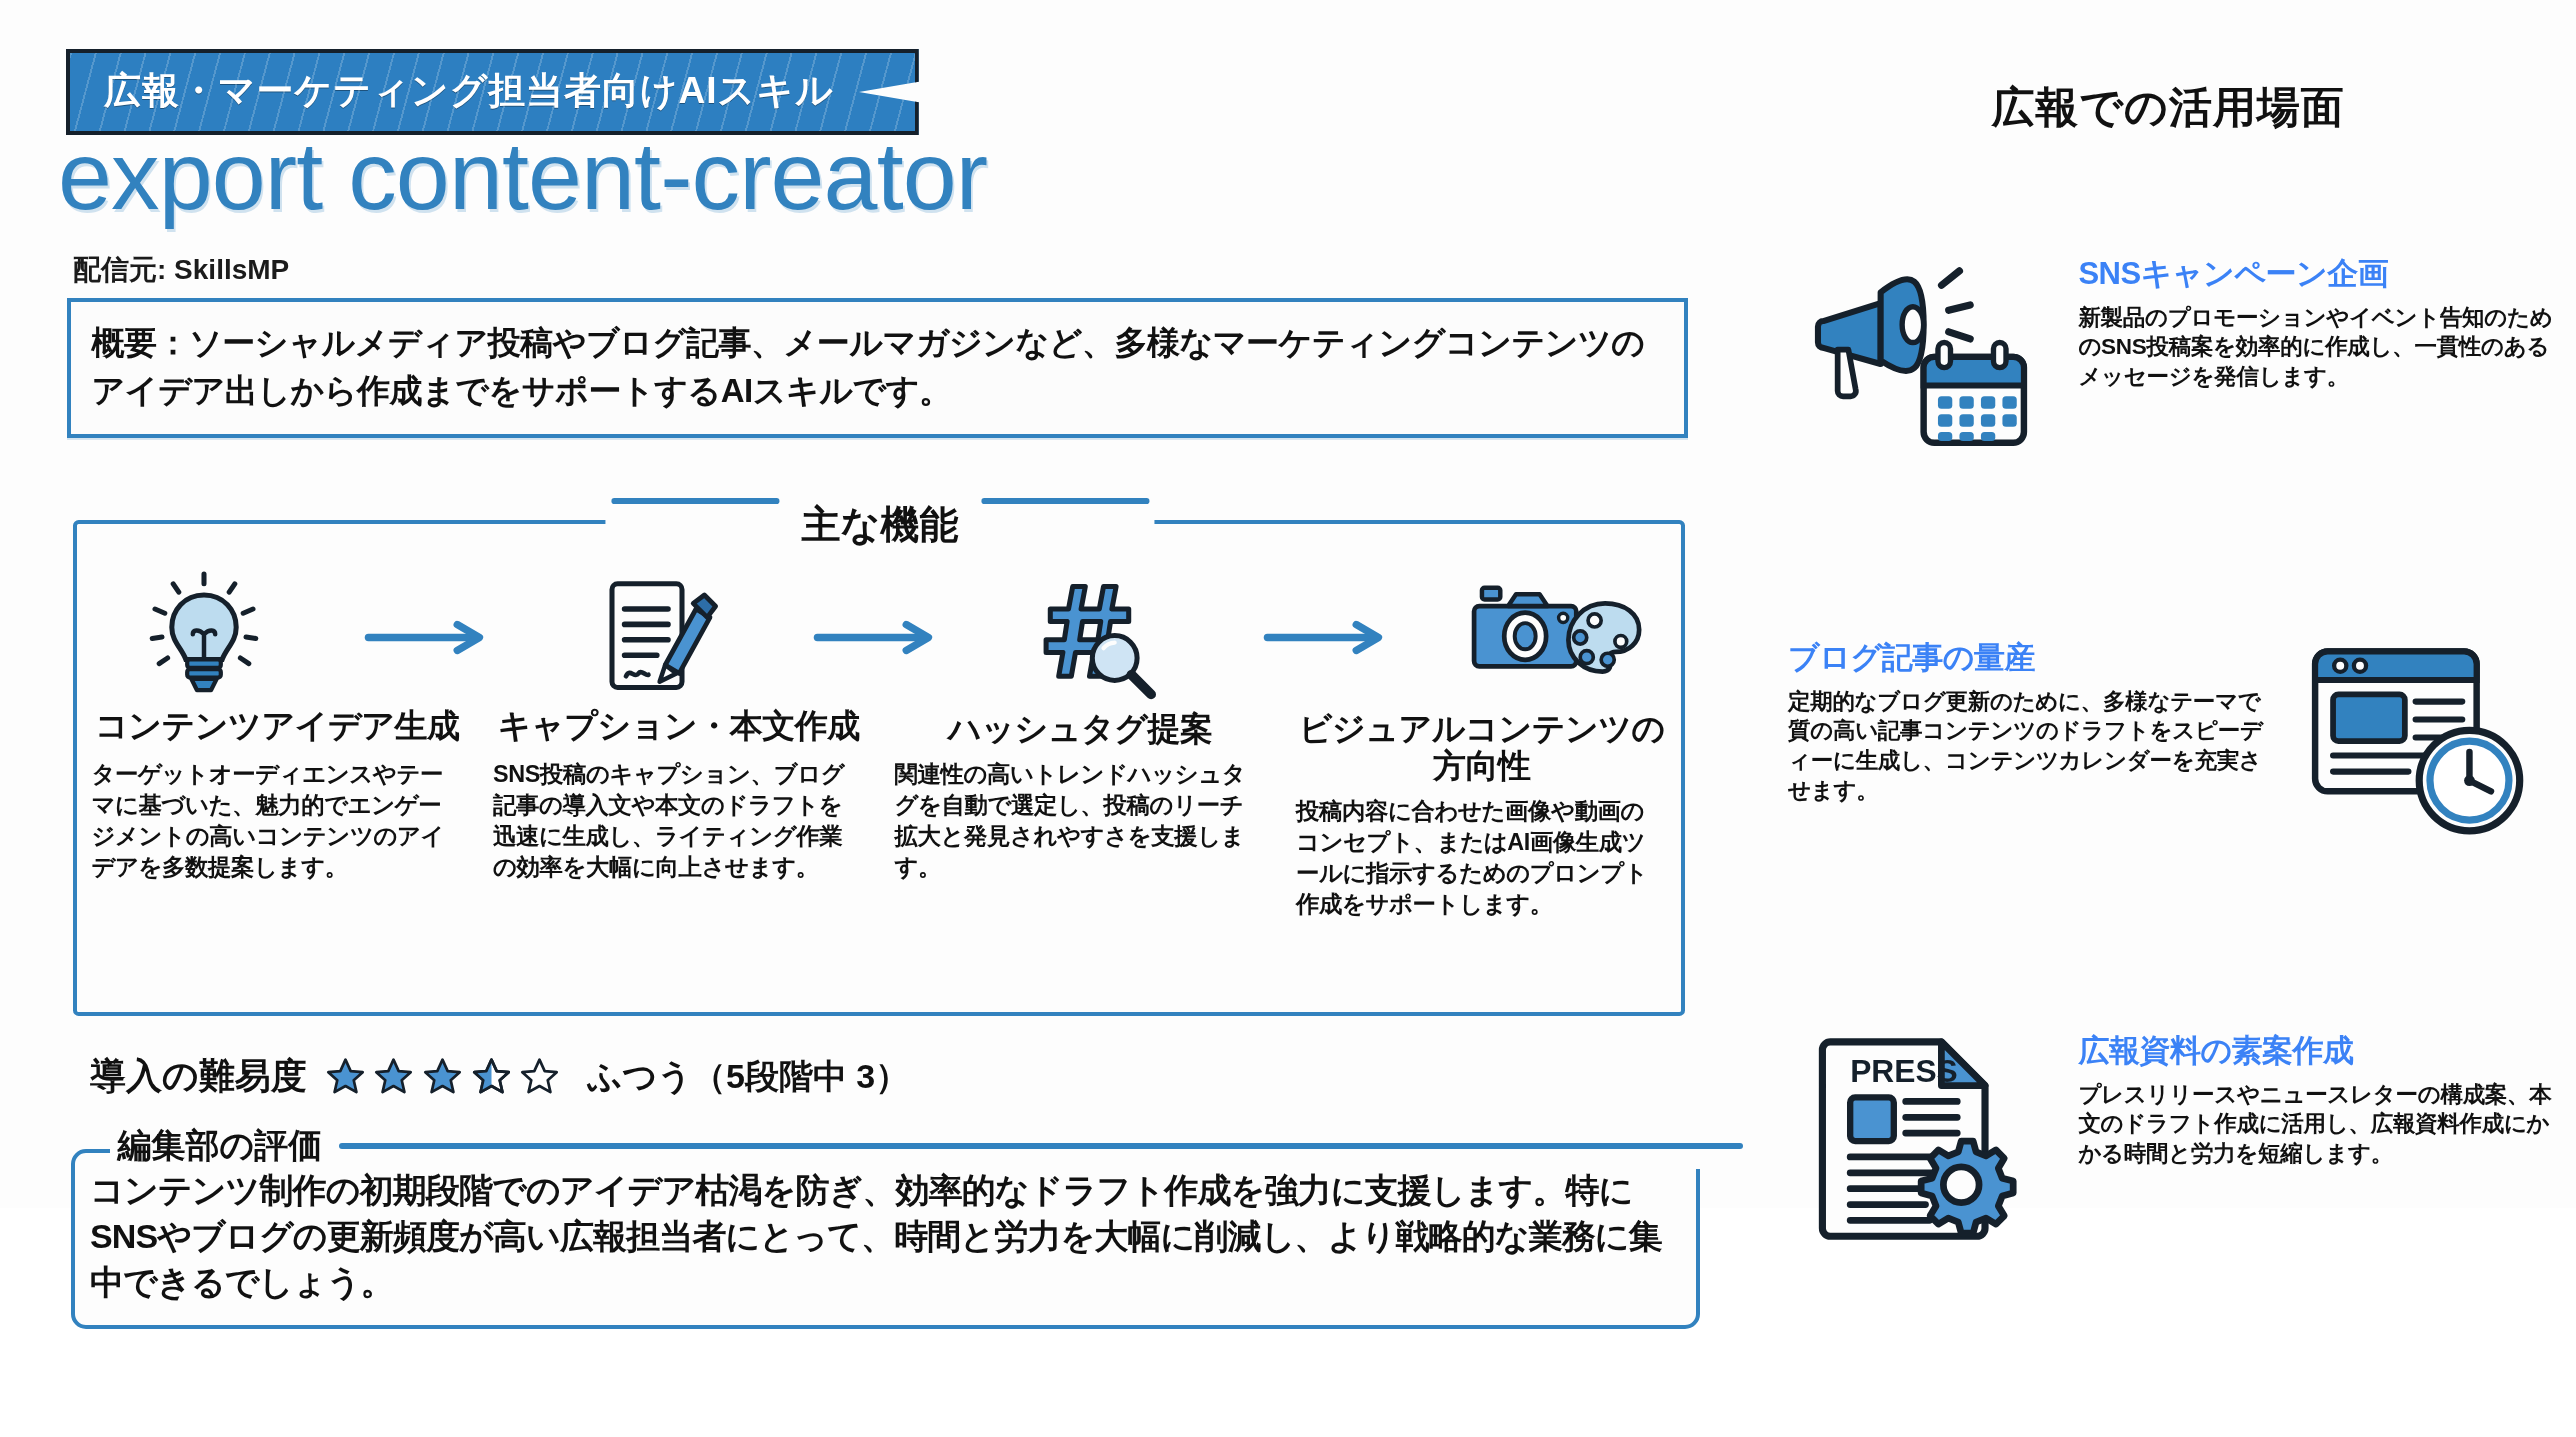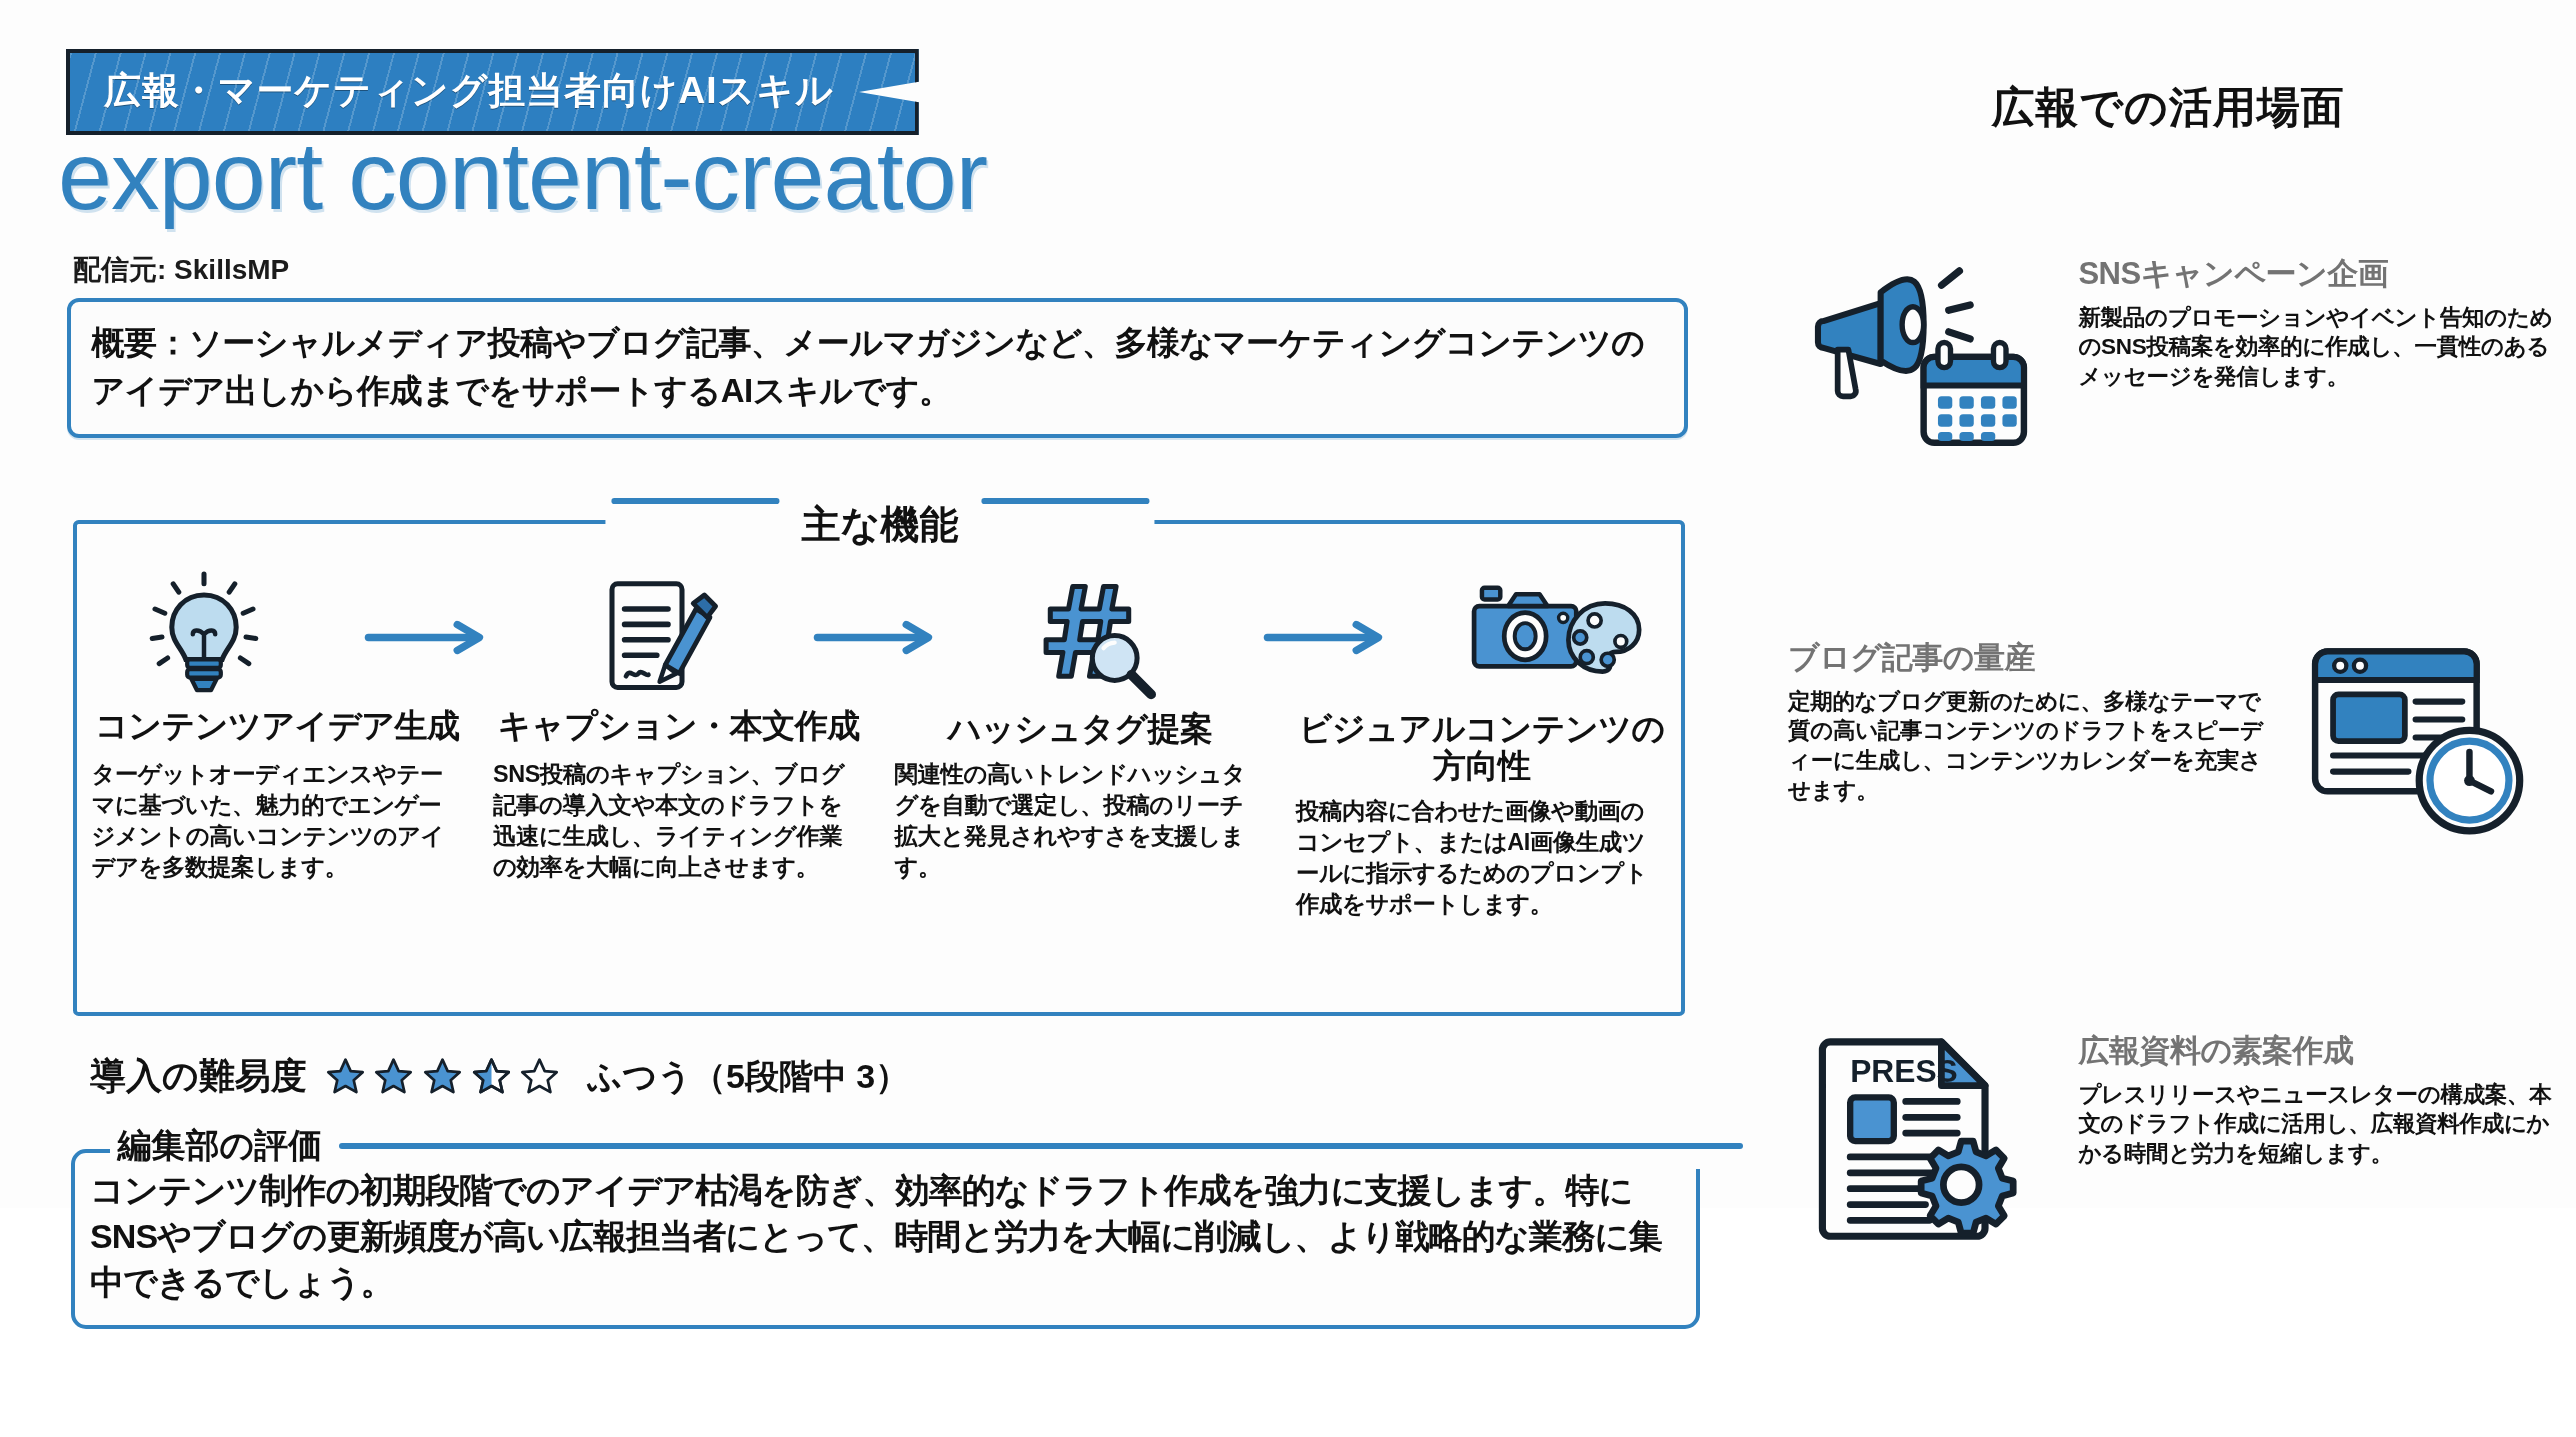--- a/index.html
+++ b/index.html
@@ -42,21 +42,21 @@
     text-shadow: 1.9px 2.8px 0 rgba(50,130,191,.22);
   }
   .publisher {
     position: absolute; left: 73px; top: 251px;
     font-size: 28px; font-weight: bold; color: #1b1b1b;
   }
 
   
   .summary-box {
     position: absolute; left: 67px; top: 298px; width: 1621px;
-    border: 4.7px solid #3282bf; border-radius: 12px;
+    border: 4.7px solid #3282bf; border-radius: 0;
     background: #fcfcfc;
     padding: 17px 20.6px 19px 20.6px;
     box-shadow: 0 1.9px 0 rgba(50,130,191,.20);
   }
   .summary-text {
     font-size: 33px; font-weight: bold; line-height: 1.45; color: #111;
     letter-spacing: -0.5px;
   }
 
   
@@ -137,21 +137,21 @@
     background: #aecfe8; border-radius: 3.7px; z-index: -1;
     transform: rotate(-.4deg);
   }
 
   .use-case { position: absolute; width: 816px; display: flex; gap: 9.4px; padding: 0 15px 0 28px; }
   .uc1 { top: 253px; }
   .uc2 { top: 637px; }
   .uc3 { top: 1030px; }
   .uc-icon { width: 281px; flex: 0 0 281px; display: flex; align-items: flex-start; justify-content: center; }
   .uc-body { flex: 1; }
-  .uc-title { font-size: 31px; font-weight: bold; color: #737373; margin-bottom: 7.5px; letter-spacing: -0.5px; }
+  .uc-title { font-size: 31px; font-weight: bold; color: #3b82f6; margin-bottom: 7.5px; letter-spacing: -0.5px; }
   .uc-desc { font-size: 22.5px; font-weight: bold; color: #111; line-height: 1.33; letter-spacing: -0.3px; }
 
   .uc2 .uc-body { order: 1; }
   .uc2 .uc-icon { order: 2; }
 </style>
 </head>
 <body>
 
 <div class="page">
 

